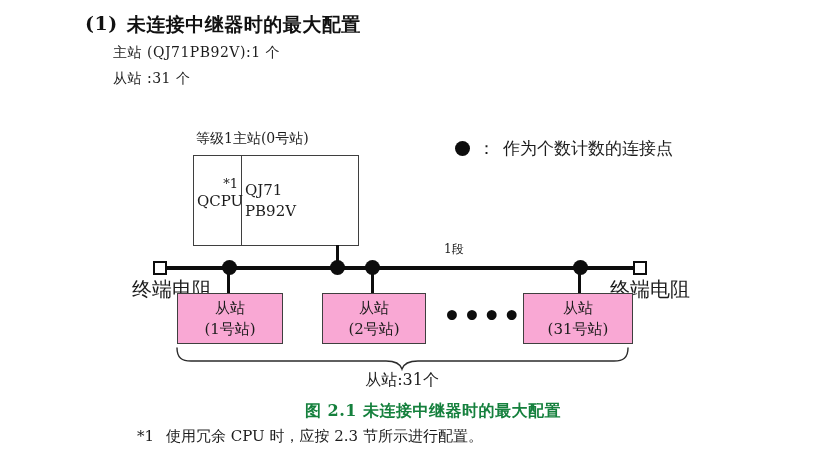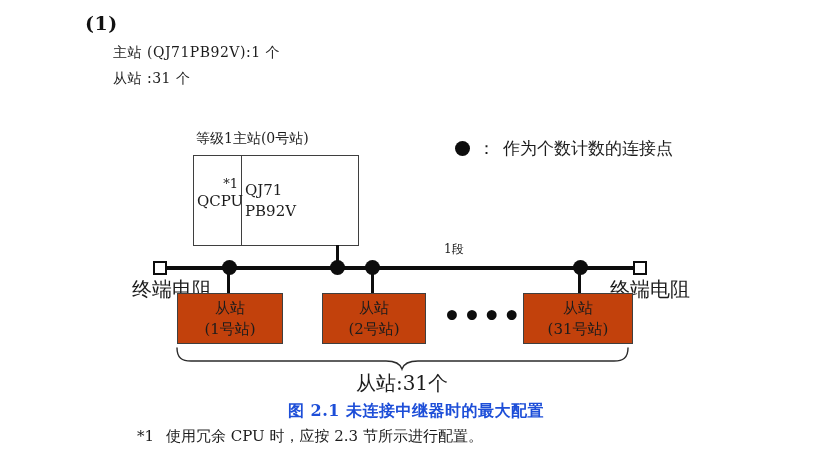--- a/index.html
+++ b/index.html
@@ -40,41 +40,42 @@
   .dot-s31{left:573px;}
   .term{position:absolute;top:261px;width:10px;height:10px;background:#ffffff;border:2px solid #0d0d0d;}
   .term-left{left:153px;}
   .term-right{left:633px;}
   .term-label{position:absolute;top:276px;font-size:20px;}
   .tl-left{left:132px;}
   .tl-right{left:610px;}
   
   .slave{position:absolute;top:293px;height:51px;border:1px solid #3f3f3f;box-sizing:border-box;
     display:flex;flex-direction:column;align-items:center;justify-content:center;
-    font-size:15px;line-height:1.35;background:#c2410c;}
+    font-size:15px;line-height:1.35;background:#f9a8d4;}
   .slave-1{left:177px;width:106px;}
   .slave-2{left:322px;width:104px;}
   .slave-31{left:523px;width:110px;}
   .ellipsis{position:absolute;left:443px;top:303px;width:80px;text-align:center;
     font-family:"DejaVu Sans","Liberation Sans",sans-serif;
     font-size:28px;line-height:28px;letter-spacing:2px;color:#0d0d0d;font-weight:bold;}
   
   .brace{position:absolute;left:175px;top:346px;}
-  .brace-label{position:absolute;left:342px;top:370px;width:120px;text-align:center;font-size:20px;}
-  .caption{position:absolute;left:116px;top:401px;width:600px;text-align:center;
-    font-weight:bold;font-size:16px;letter-spacing:0.5px;color:#1d4ed8;}
+  .brace-label{position:absolute;left:342px;top:370px;width:120px;text-align:center;font-size:16px;}
+  .caption{position:absolute;left:133px;top:401px;width:600px;text-align:center;
+    font-weight:bold;font-size:16px;letter-spacing:0.5px;color:#15803d;}
   .footnote{position:absolute;left:137px;top:427px;display:flex;gap:12px;font-size:15px;}
 </style>
 </head>
 <body>
 
 <div class="page">
 
   <div class="heading">
     <span>(1)</span>
+    <span>未连接中继器时的最大配置</span>
   </div>
   <div class="spec line1">主站 (QJ71PB92V):1 个</div>
   <div class="spec line2">从站 :31 个</div>
 
   <div>
 
     <div class="legend">
       <span class="legend-dot"></span>
       <span>：</span>
       <span>作为个数计数的连接点</span>

